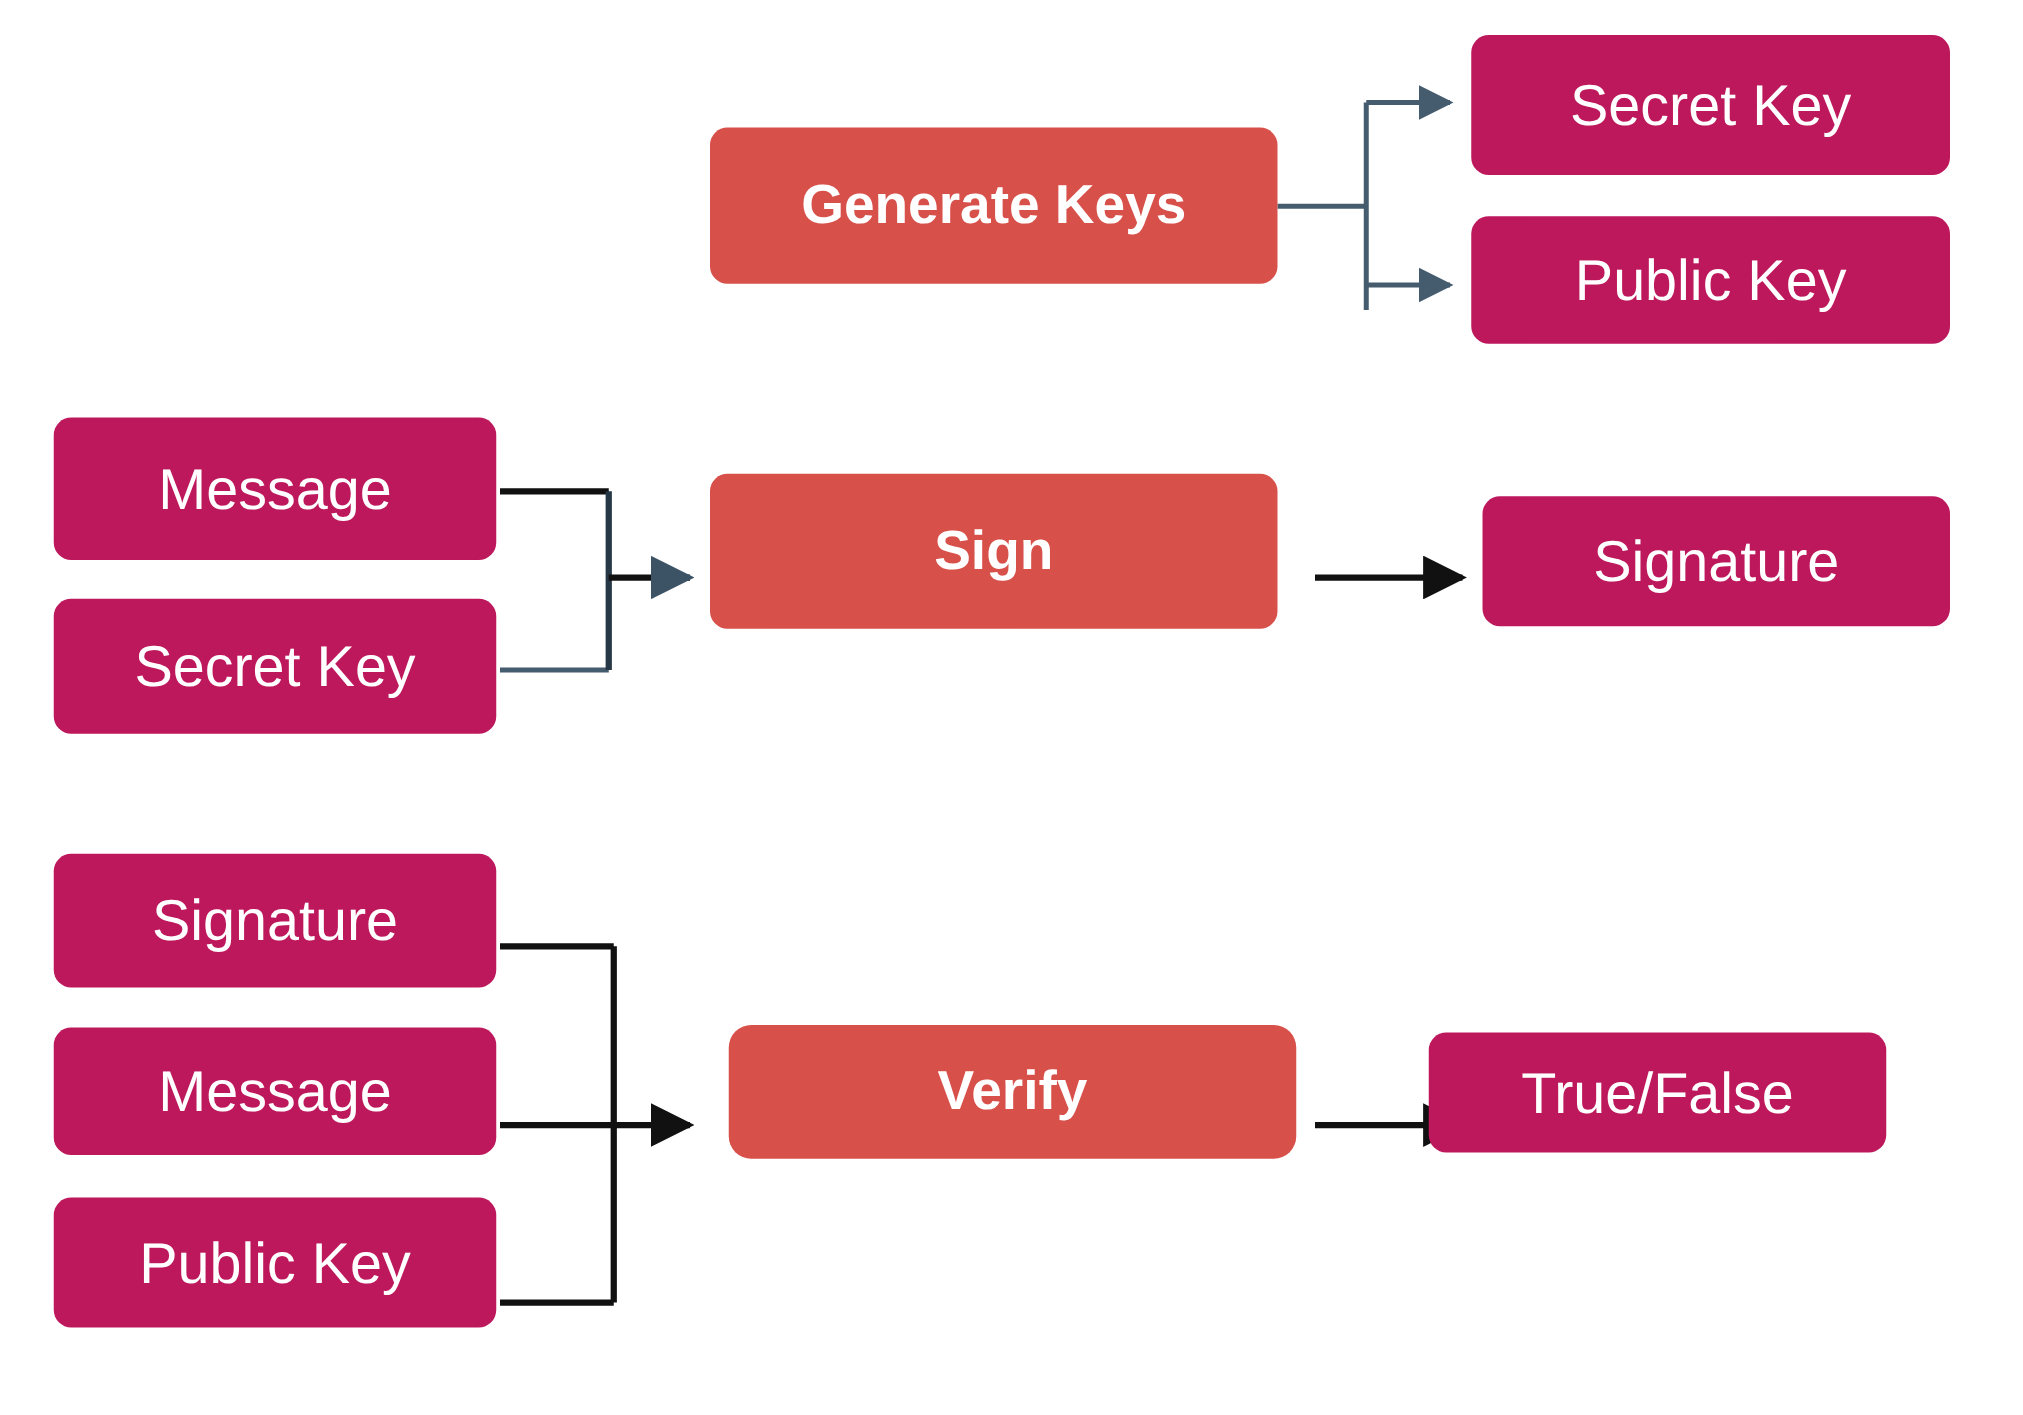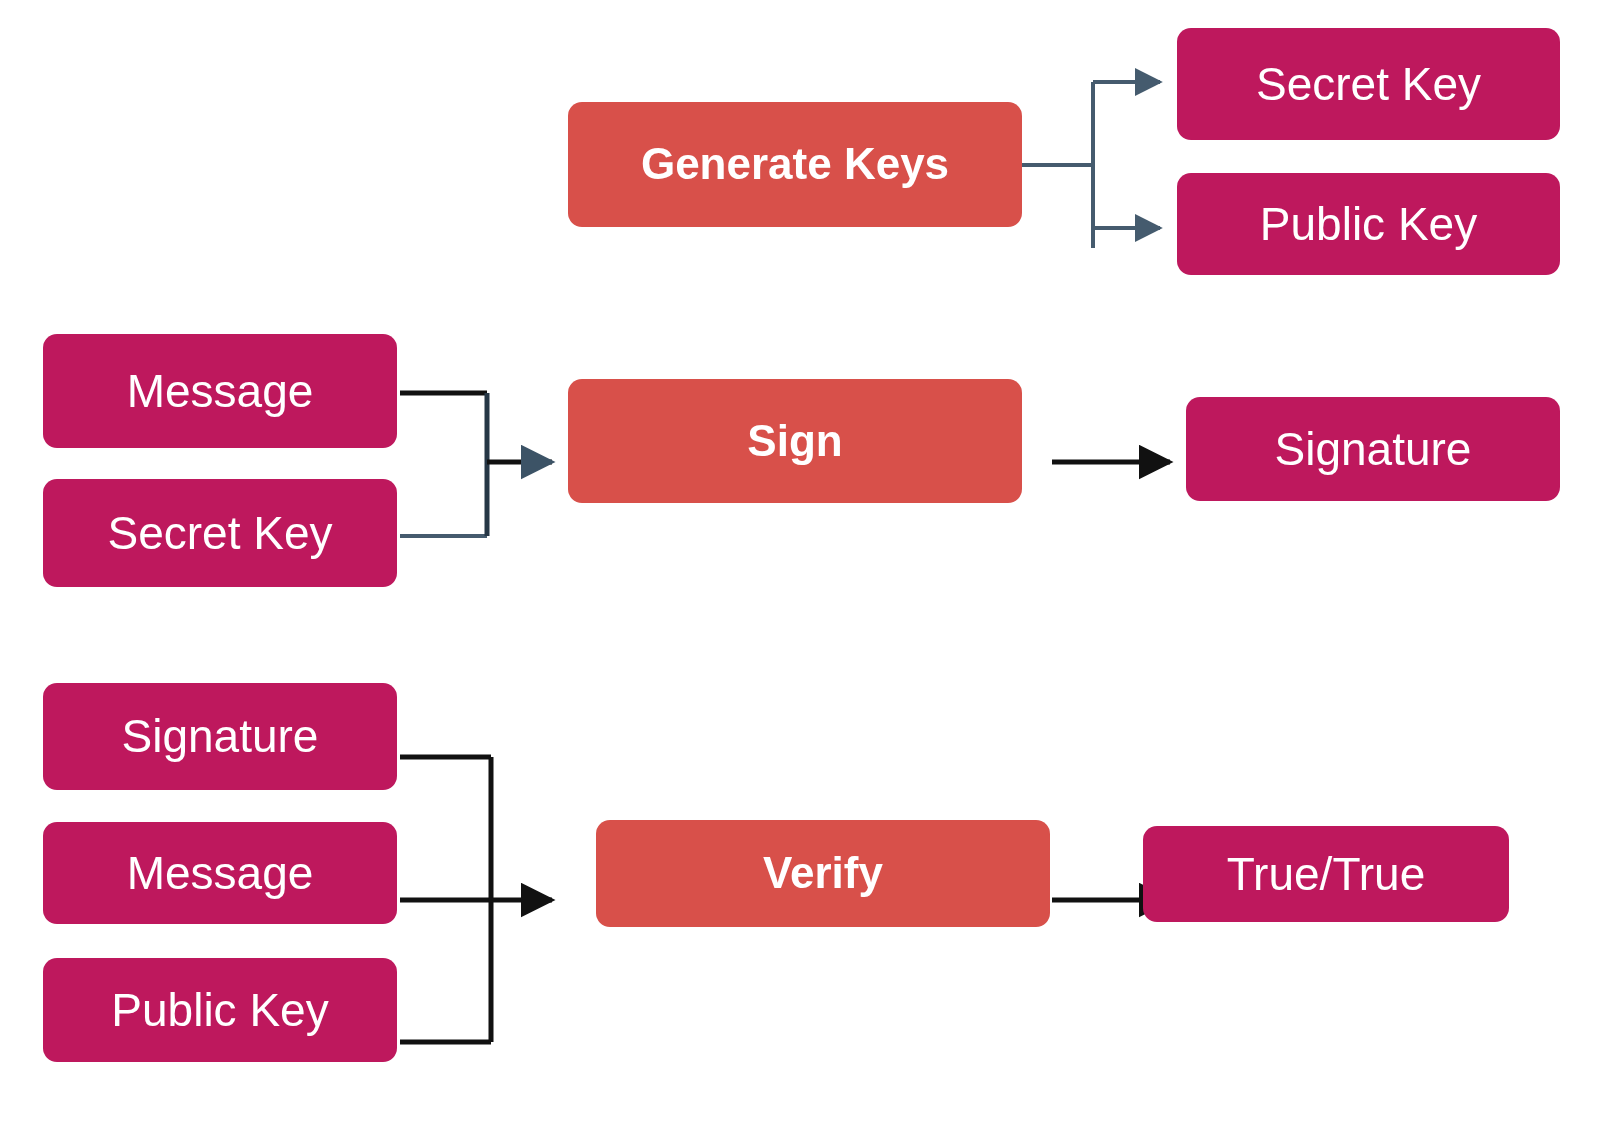--- a/index.html
+++ b/index.html
@@ -111,17 +111,17 @@
   <div class="node node-proc" style="left:568px; top:379px; width:454px; height:124px;">Sign</div>
 
   <div class="node node-data" style="left:1186px; top:397px; width:374px; height:104px;">Signature</div>
 
   <div class="node node-data" style="left:43px; top:683px; width:354px; height:107px;">Signature</div>
 
   <div class="node node-data" style="left:43px; top:822px; width:354px; height:102px;">Message</div>
 
   <div class="node node-data" style="left:43px; top:958px; width:354px; height:104px;">Public Key</div>
 
-  <div class="node node-proc" style="left:596px; top:820px; width:454px; height:107px;">Verify</div>
+  <div class="node node-proc" style="left:583px; top:820px; width:454px; height:107px;border-radius:18px;">Verify</div>
 
-  <div class="node node-data" style="left:1143px; top:826px; width:366px; height:96px;">True/True</div>
+  <div class="node node-data" style="left:1143px; top:826px; width:366px; height:96px;">True/False</div>
 
 </div>
 
 </body></html>

